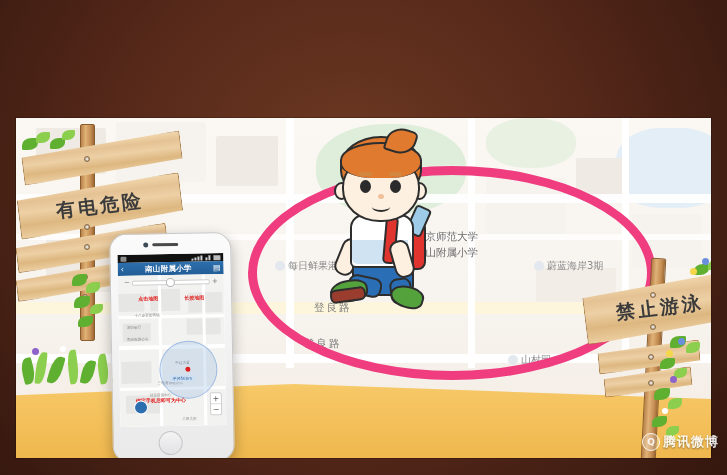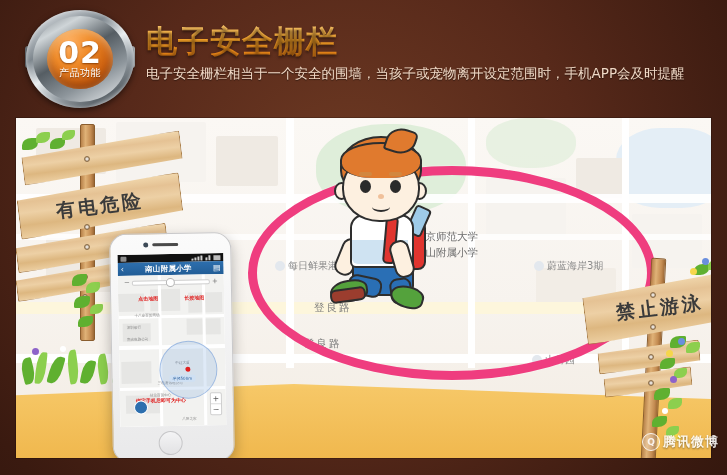--- a/index.html
+++ b/index.html
@@ -163,38 +163,20 @@
      font-size:9px;color:#fff;font-weight:bold;}
   #wm .tx{font-size:13px;font-weight:bold;color:#fff;text-shadow:0 1px 2px rgba(0,0,0,.5);letter-spacing:1px;}
   #wmurl{position:absolute;right:6px;bottom:3px;font-size:12px;color:#fff;letter-spacing:.2px;
      text-shadow:0 1px 2px rgba(0,0,0,.6);font-family:"DejaVu Sans",sans-serif;}
 </style>
 </head>
 <body>
 
 <div id="page">
 
-  <div id="header">
-
-    <div id="badge">
-      <div class="notch l"></div>
-      <div class="notch r"></div>
-      <div class="ring">
-        <div class="ring2">
-          <div class="core">
-            <div class="num">02</div>
-            <div class="sub">产品功能</div>
-          </div>
-        </div>
-      </div>
-    </div>
-
-    <div id="htitle">电子安全栅栏</div>
-    <div id="hdesc">电子安全栅栏相当于一个安全的围墙，当孩子或宠物离开设定范围时，手机APP会及时提醒</div>
-  </div>
 
   <div id="panel">
 
     <div id="map">
       <div class="green" style="left:300px;top:6px;width:150px;height:90px;"></div>
       <div class="green" style="left:470px;top:0px;width:90px;height:50px;opacity:.7;"></div>
       <div class="blue" style="left:600px;top:10px;width:110px;height:80px;"></div>
 
       <div class="blk" style="left:20px;top:10px;width:70px;height:46px;"></div>
       <div class="blk w" style="left:100px;top:4px;width:90px;height:60px;"></div>
@@ -218,21 +200,21 @@
       <div class="mlabel b" style="left:399px;top:128px;">南山附属小学</div>
 
       <div class="mpoi" style="left:259px;top:141px;">
         <span class="dot"></span>
         <span>每日鲜果港</span>
       </div>
       <div class="mpoi" style="left:518px;top:141px;">
         <span class="dot"></span>
         <span>蔚蓝海岸3期</span>
       </div>
-      <div class="mpoi" style="left:516px;top:235px;">
+      <div class="mpoi" style="left:492px;top:235px;">
         <span class="dot"></span>
         <span>山村园</span>
       </div>
 
       <div class="mlabel" style="left:298px;top:183px;letter-spacing:2px;">登良路</div>
       <div class="mlabel" style="left:288px;top:219px;letter-spacing:2px;">登良路</div>
     </div>
 
     <div id="fence"></div>
 

